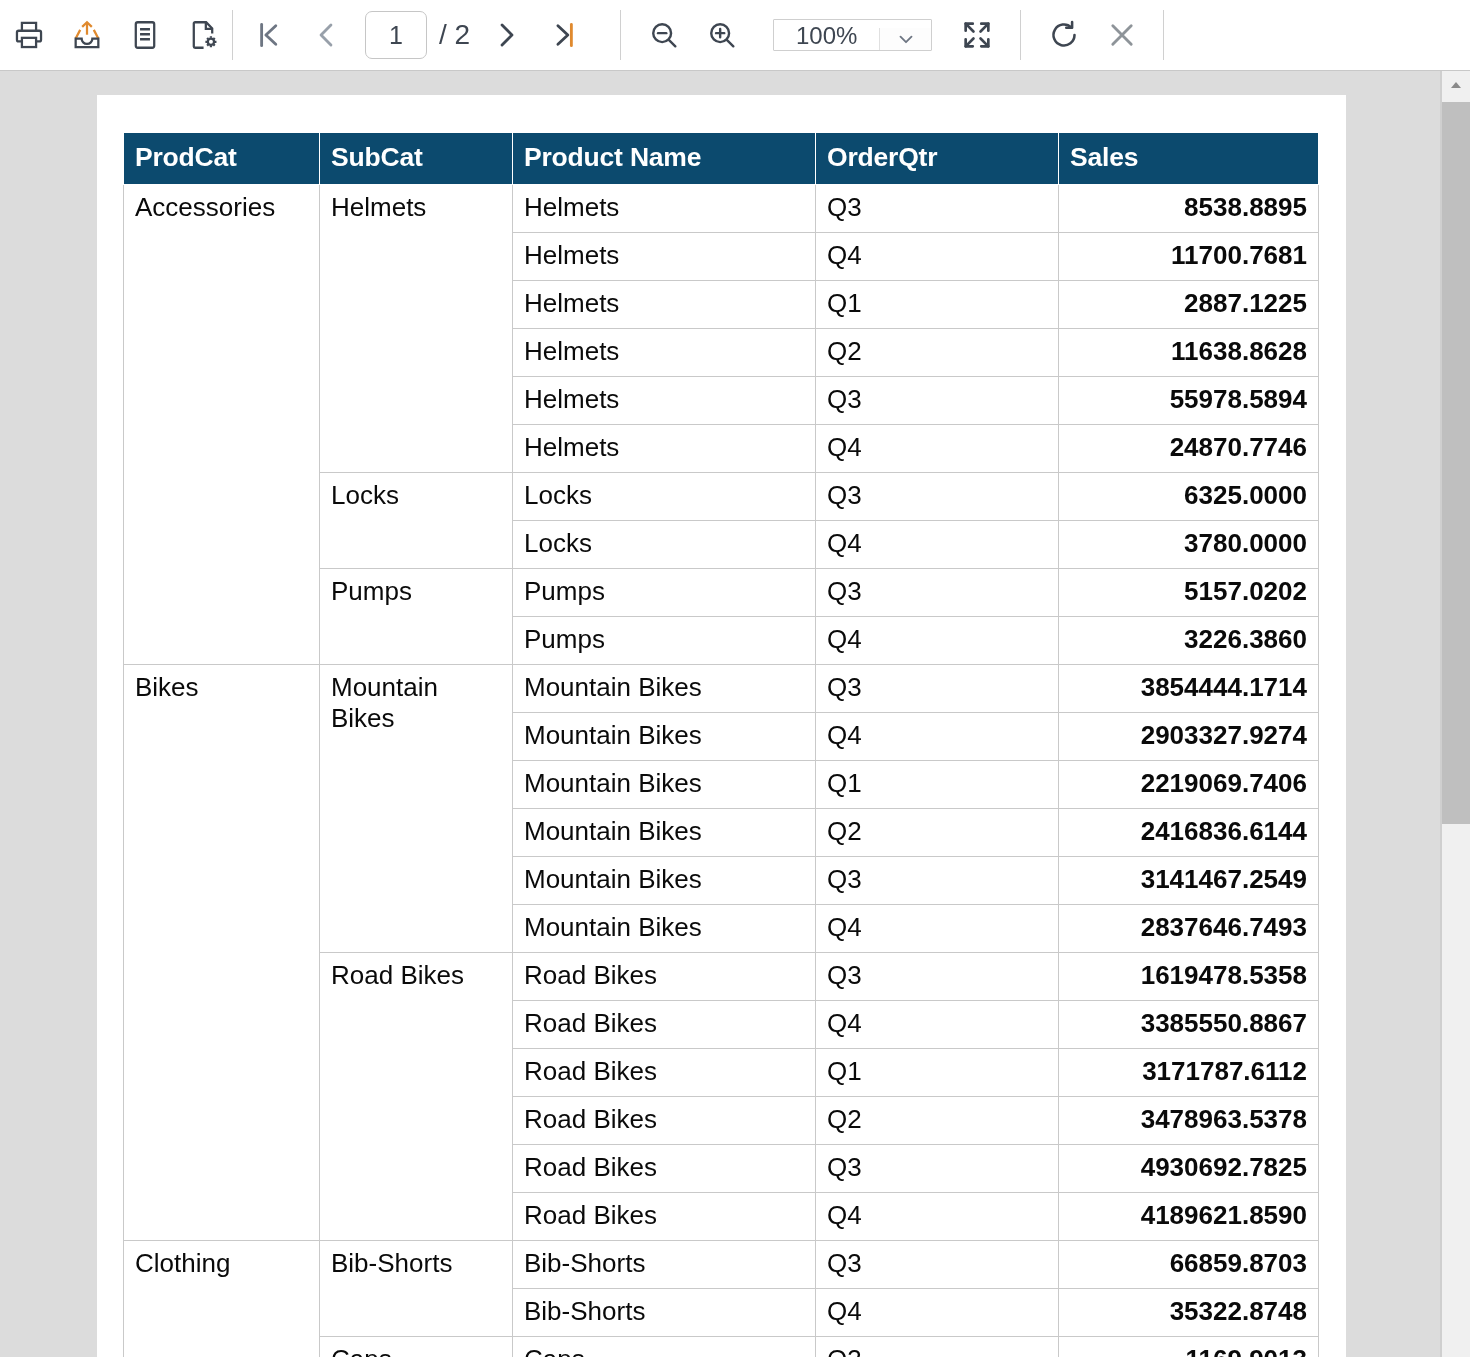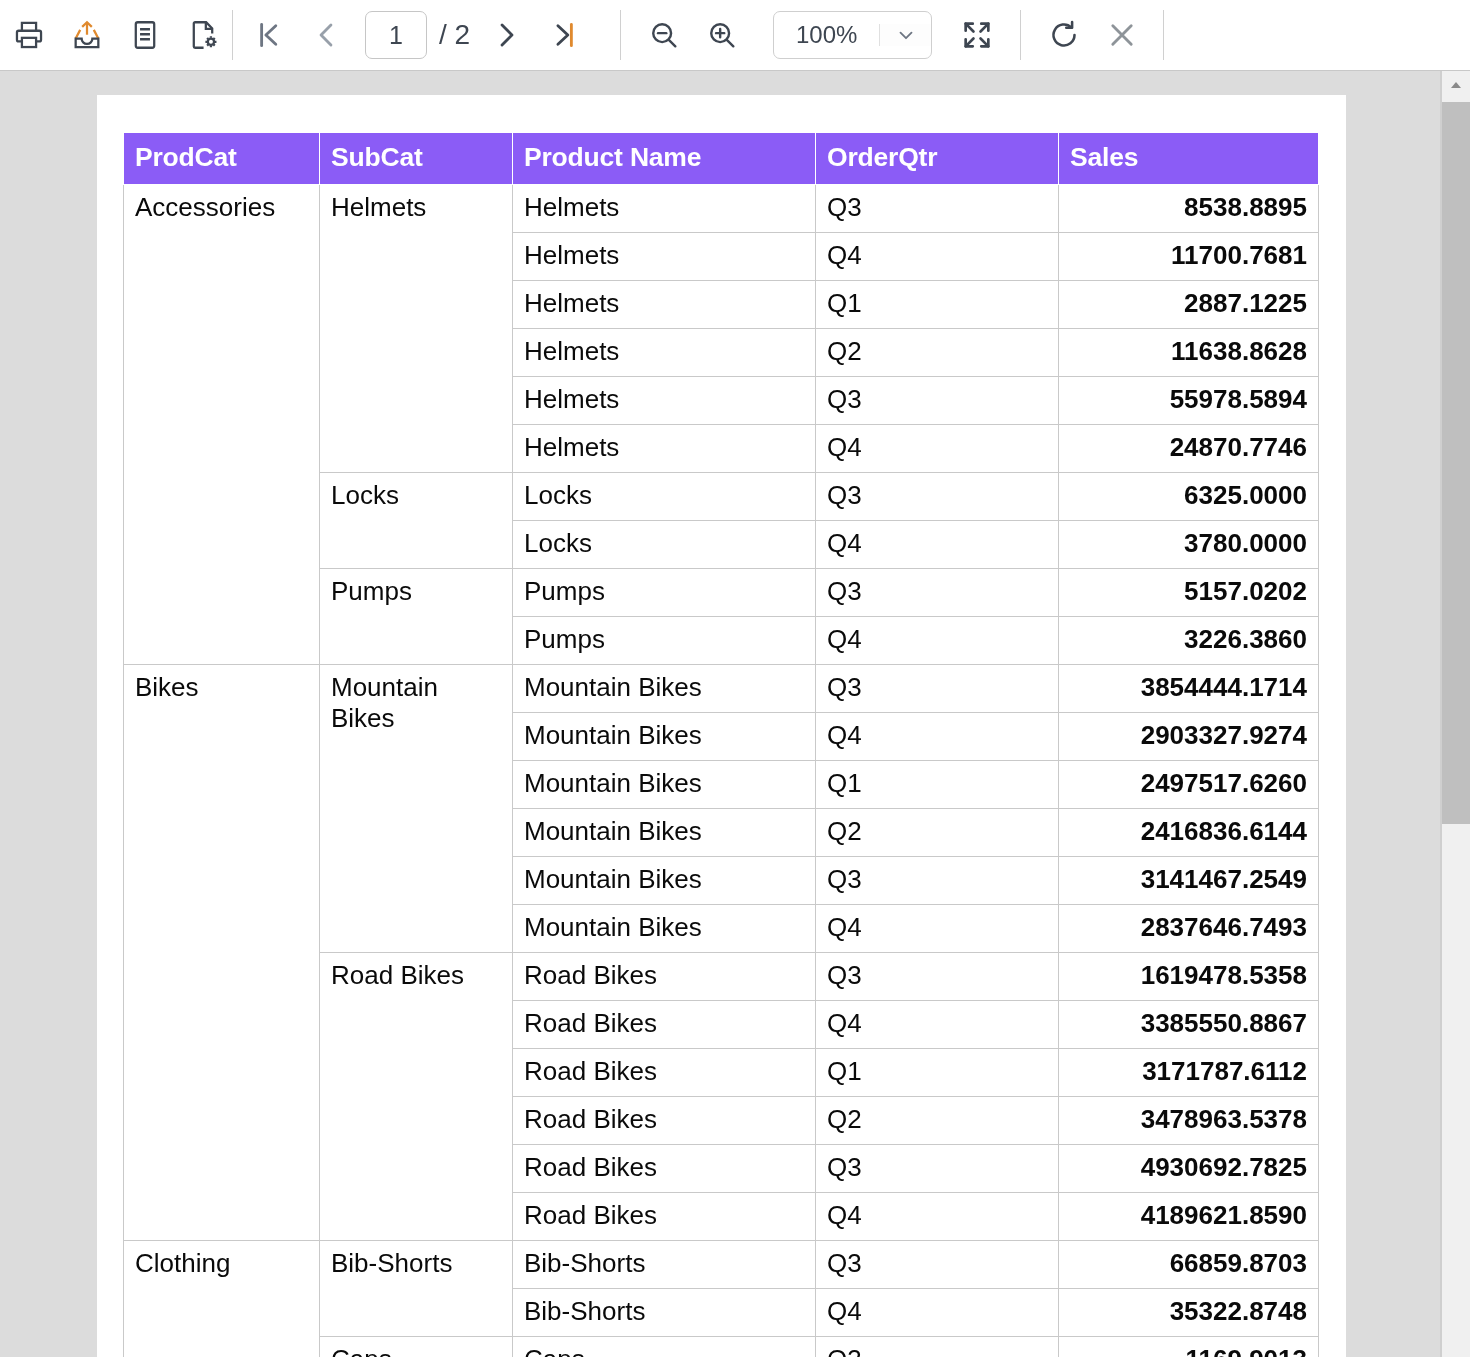--- a/index.html
+++ b/index.html
@@ -62,24 +62,24 @@
     font-size: 28px;
     color: #3e4651;
     margin: 0 8px 0 12px;
     letter-spacing: 0px;
     line-height: 1;
     white-space: nowrap;
   }
 
   .zoom-combo {
     display: flex;
-    align-items: center;
-    height: 48px;
+    align-items: flex-end;
+    height: 32px;
     border: 1px solid #cfcfcf;
-    border-radius: 7px;
+    border-radius: 1px;
     overflow: hidden;
     margin-left: 22px;
     background: #fff;
   }
   .zoom-val {
     width: 105px;
     display: flex;
     align-items: center;
     justify-content: center;
     font-size: 24px;
@@ -124,21 +124,21 @@
     border-collapse: collapse;
     table-layout: fixed;
   }
   #report col.c-prodcat { width: 196px; }
   #report col.c-subcat  { width: 193px; }
   #report col.c-pname   { width: 303px; }
   #report col.c-qtr     { width: 243px; }
   #report col.c-sales   { width: 260px; }
 
   #report th {
-    background: #8b5cf6;
+    background: #0c4a6e;
     color: #ffffff;
     font-size: 26.5px;
     font-weight: bold;
     text-align: left;
     padding: 9px 16px 11px 11px;
     border: 1px solid #ffffff;
     letter-spacing: -0.2px;
     white-space: nowrap;
   }
   #report td {
@@ -385,21 +385,21 @@
             <td class="num">3854444.1714</td>
           </tr>
           <tr>
             <td>Mountain Bikes</td>
             <td>Q4</td>
             <td class="num">2903327.9274</td>
           </tr>
           <tr>
             <td>Mountain Bikes</td>
             <td>Q1</td>
-            <td class="num">2497517.6260</td>
+            <td class="num">2219069.7406</td>
           </tr>
           <tr>
             <td>Mountain Bikes</td>
             <td>Q2</td>
             <td class="num">2416836.6144</td>
           </tr>
           <tr>
             <td>Mountain Bikes</td>
             <td>Q3</td>
             <td class="num">3141467.2549</td>

